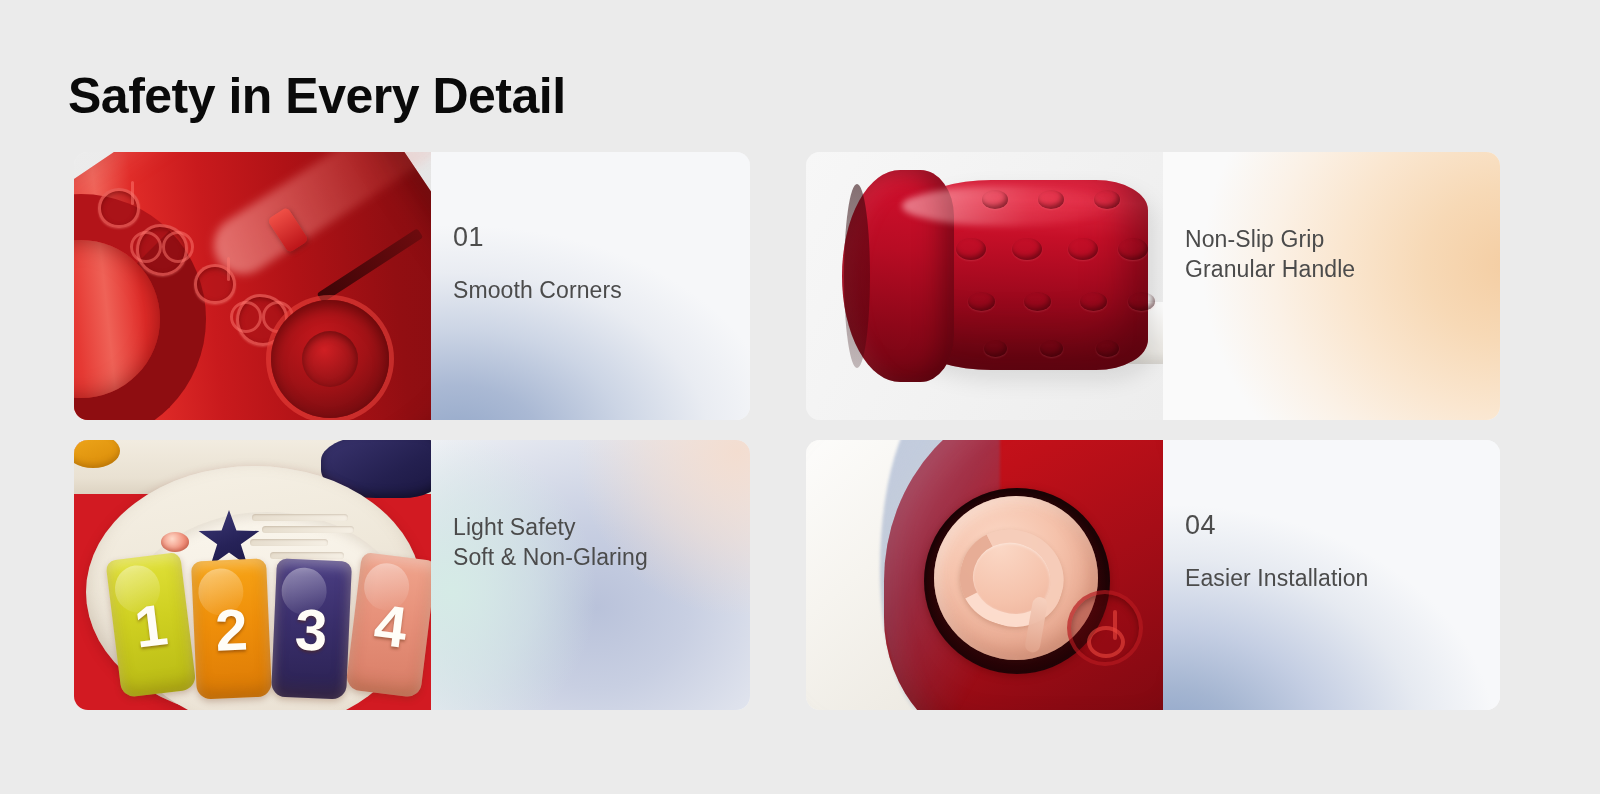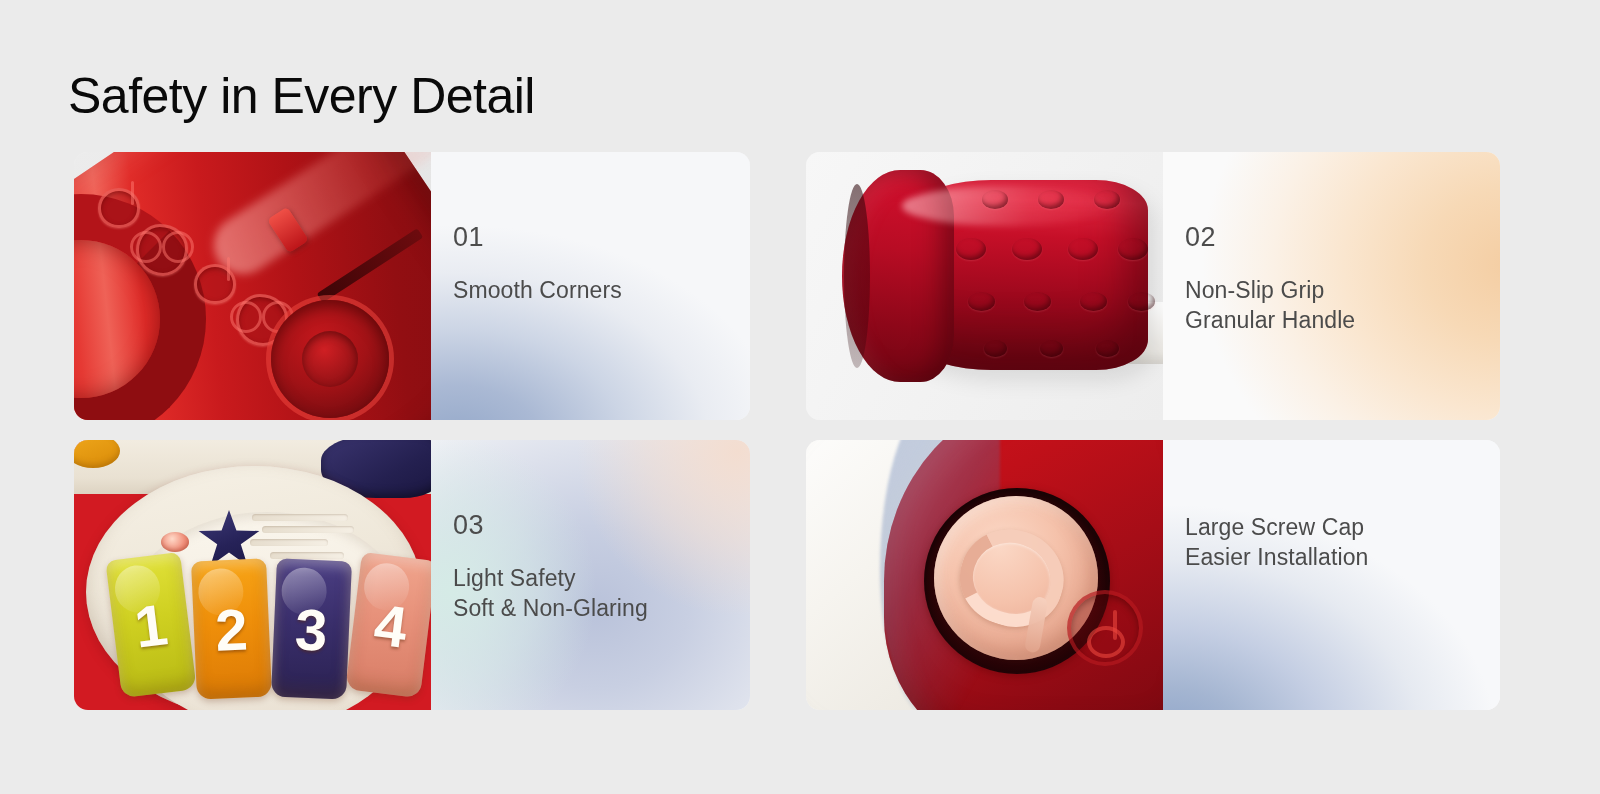--- a/index.html
+++ b/index.html
@@ -8,21 +8,21 @@
     background: #ebebeb;
     font-family: "Liberation Sans", sans-serif;
     overflow: hidden;
   }
   .page { position: relative; width: 1600px; height: 794px; }
 
   .page-title {
     position: absolute;
     left: 68px; top: 68px;
     font-size: 50px;
-    font-weight: 400;
+    font-weight: 700;
     letter-spacing: -0.5px;
     color: #0a0a0a;
     line-height: 1.15;
     text-align: right;
   }
 
   .grid {
     position: absolute;
     left: 74px; top: 152px;
     width: 1152px; height: 558px;
@@ -492,21 +492,20 @@
             <div class="dot" style="left: 274px; top: 140px; width: 27px; height: 19px;"></div>
             <div class="dot" style="left: 322px; top: 140px; width: 27px; height: 19px;"></div>
             <div class="dot" style="left: 178px; top: 188px; width: 23px; height: 17px;"></div>
             <div class="dot" style="left: 234px; top: 188px; width: 23px; height: 17px;"></div>
             <div class="dot" style="left: 290px; top: 188px; width: 23px; height: 17px;"></div>
           </div>
       </div>
       <div class="card-text">
         <div class="wash peach"></div>
         <div class="inner">
-          <div class="card-num">02</div>
           <div class="card-line">Non-Slip Grip</div>
           <div class="card-line">Granular Handle</div>
         </div>
       </div>
     </div>
 
     <div class="card">
       <div class="card-media m03">
         <div class="bodytop"></div>
         <div class="knob"></div>
@@ -525,41 +524,40 @@
               <div class="key k1">1</div>
               <div class="key k2">2</div>
               <div class="key k3">3</div>
               <div class="key k4">4</div>
             </div>
         </div>
       </div>
       <div class="card-text">
         <div class="wash soft"></div>
         <div class="inner">
-          <div class="card-num">03</div>
           <div class="card-line">Light Safety</div>
           <div class="card-line">Soft &amp; Non-Glaring</div>
         </div>
       </div>
     </div>
 
     <div class="card">
       <div class="card-media m04">
         <div class="white-body"></div>
         <div class="red-body"></div>
         <div class="rim"></div>
         <div class="socket"></div>
         <div class="cap">
           <div class="swirl"></div>
         </div>
         <div class="note-emb"></div>
       </div>
       <div class="card-text">
         <div class="wash blue2"></div>
         <div class="inner">
-          <div class="card-line">Large Screw Cap</div>
+          <div class="card-num">04</div>
           <div class="card-line">Easier Installation</div>
         </div>
       </div>
     </div>
 
   </div>
 </div>
 
 </body></html>

